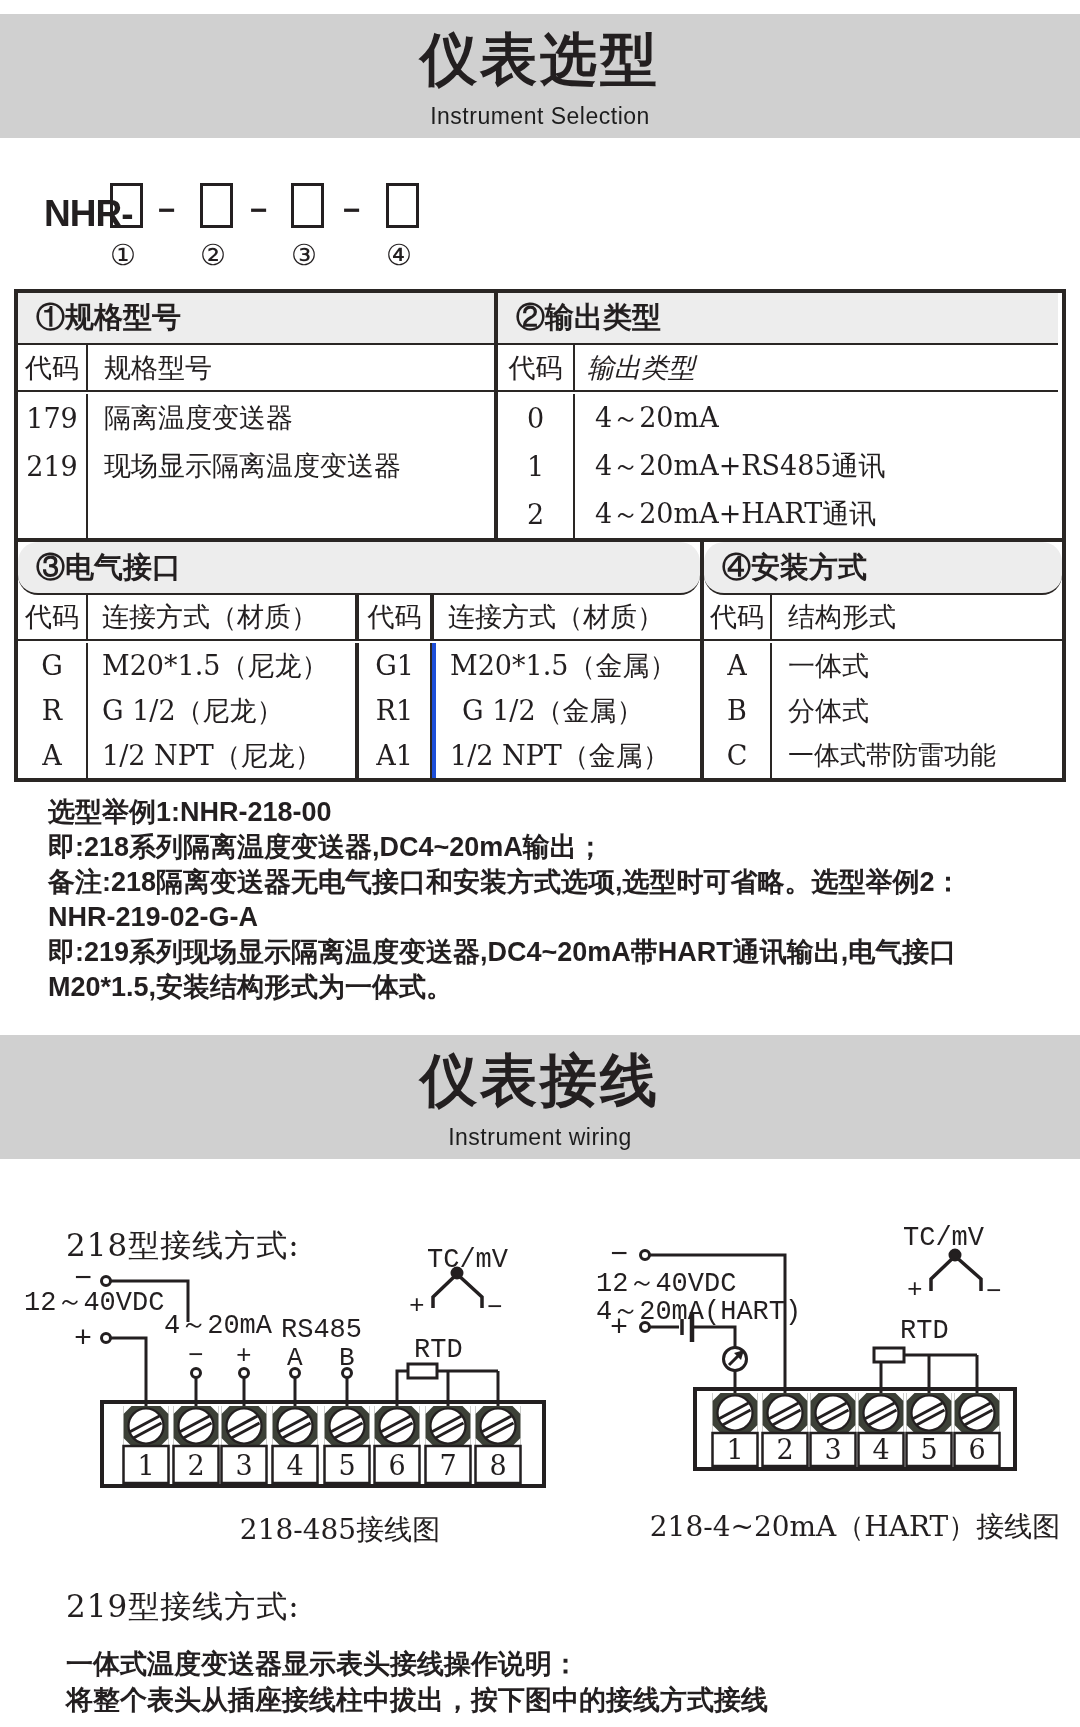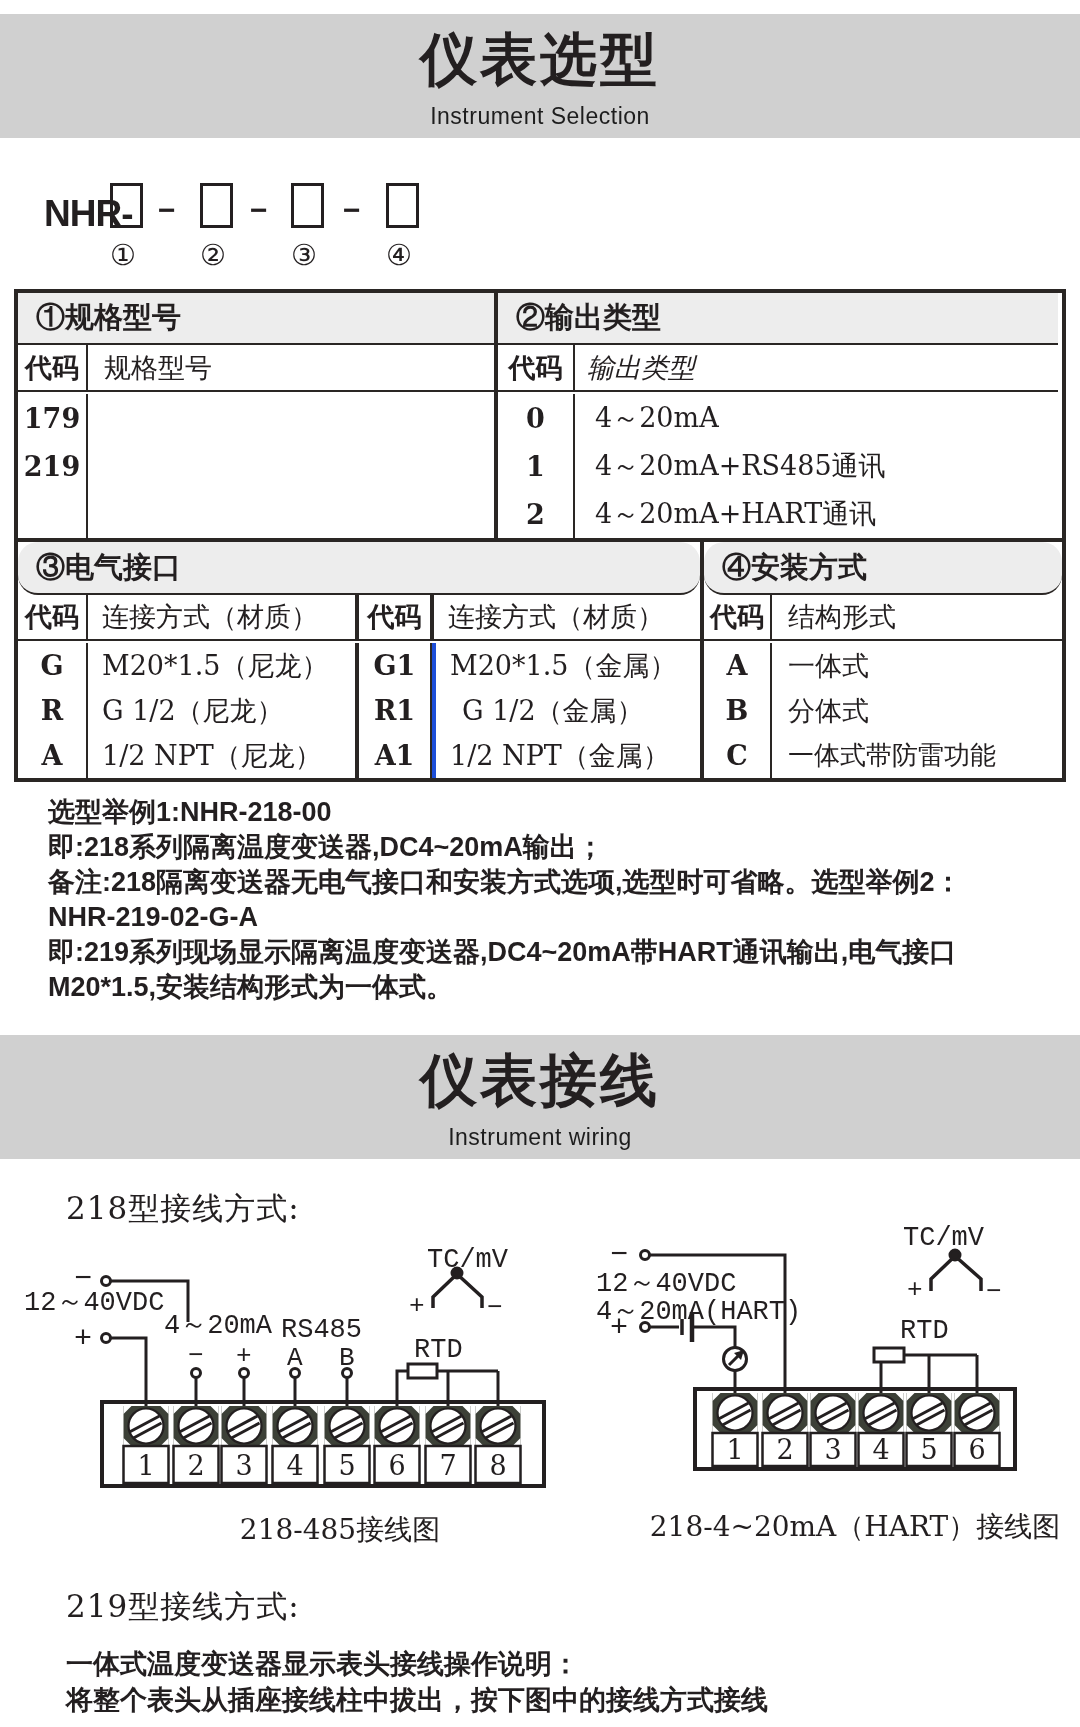--- a/index.html
+++ b/index.html
@@ -20,21 +20,21 @@
   .sel-table{left:14px;top:289px;width:1052px;border:4px solid #2a2624;box-sizing:border-box;
              font-family:"DejaVu Serif","Liberation Serif",serif;}
   .t-upper{display:flex;}
   .t-lower{display:flex;border-top:4px solid #2a2624;}
   .sec{box-sizing:border-box;}
   .sec-h{height:50px;background:#ededed;border-bottom:2px solid #2a2624;font-size:29px;font-weight:bold;
          display:flex;align-items:center;padding-left:18px;}
   .sec-h.lower{height:51px;border-radius:20px;}
   .cell{box-sizing:border-box;display:flex;align-items:center;font-size:27px;}
   .sub{height:47px;border-bottom:2px solid #2a2624;}
-  .code{justify-content:center;text-align:center;border-right:2px solid #2a2624;font-weight:bold;}
+  .code{justify-content:center;text-align:center;border-right:2px solid #2a2624;}
   .desc{padding-left:16px;}
   .grid-u{display:grid;grid-template-rows:49px 1fr;height:193px;}
   .rows .cell{height:48px;}
   .rows.lower .cell{height:45px;}
   .thickL{border-left:4px solid #2a2624;}
   
   .example{left:48px;top:795px;width:1000px;font-size:27px;font-weight:bold;line-height:35px;}
   
   .w-title{font-family:"DejaVu Serif","Liberation Serif",serif;font-size:31px;letter-spacing:1px;}
   .note{font-size:27px;font-weight:bold;}
@@ -69,20 +69,24 @@
 
     <div class="sec" style="width:476px;">
       <div class="sec-h">①规格型号</div>
       <div class="grid-u" style="display:grid;grid-template-columns:70px 1fr;">
         <div class="cell sub code" style="grid-row:1;">代码</div>
         <div class="cell sub desc" style="grid-row:1;">规格型号</div>
         <div class="rows code" style="grid-row:2;border-right:2px solid #2a2624;">
           <div class="cell" style="justify-content:center;">179</div>
           <div class="cell" style="justify-content:center;">219</div>
         </div>
+        <div class="rows" style="grid-row:2;">
+          <div class="cell desc">隔离温度变送器</div>
+          <div class="cell desc">现场显示隔离温度变送器</div>
+        </div>
       </div>
     </div>
 
     <div class="sec thickL" style="width:564px;">
       <div class="sec-h">②输出类型</div>
       <div class="grid-u" style="display:grid;grid-template-columns:77px 1fr;">
         <div class="cell sub code" style="grid-row:1;">代码</div>
         <div class="cell sub desc" style="padding-left:12px;font-style:italic;">输出类型</div>
         <div class="rows code" style="grid-row:2;border-right:2px solid #2a2624;">
           <div class="cell" style="justify-content:center;">0</div>
@@ -156,21 +160,21 @@
   <div>NHR-219-02-G-A</div>
   <div>即:219系列现场显示隔离温度变送器,DC4~20mA带HART通讯输出,电气接口</div>
   <div>M20*1.5,安装结构形式为一体式。</div>
 </div>
 
 <div class="abs banner" style="top:1035px;">
   <div class="cn">仪表接线</div>
   <div class="en">Instrument wiring</div>
 </div>
 
-<div class="abs w-title" style="left:66px;top:1188px;">218型接线方式:</div>
+<div class="abs w-title" style="left:66px;top:1225px;">218型接线方式:</div>
 
 <svg class="abs" style="left:0;top:1225px;" width="1080" height="345" viewBox="0 0 1080 345">
   <defs>
     <g id="screw">
       <rect width="45" height="40" fill="#3c4037"></rect>
       <path d="M0,0 L8,0 L0,8 Z M45,0 L45,8 L37,0 Z M0,40 L0,32 L8,40 Z M45,40 L37,40 L45,32 Z" fill="#ffffff"></path>
       <circle cx="22.5" cy="20" r="17.5" fill="#ffffff" stroke="#231f20" stroke-width="2.2"></circle>
       <line x1="6" y1="26" x2="36" y2="10" stroke="#231f20" stroke-width="3"></line>
       <line x1="10" y1="32" x2="38" y2="17" stroke="#231f20" stroke-width="3"></line>
     </g>

